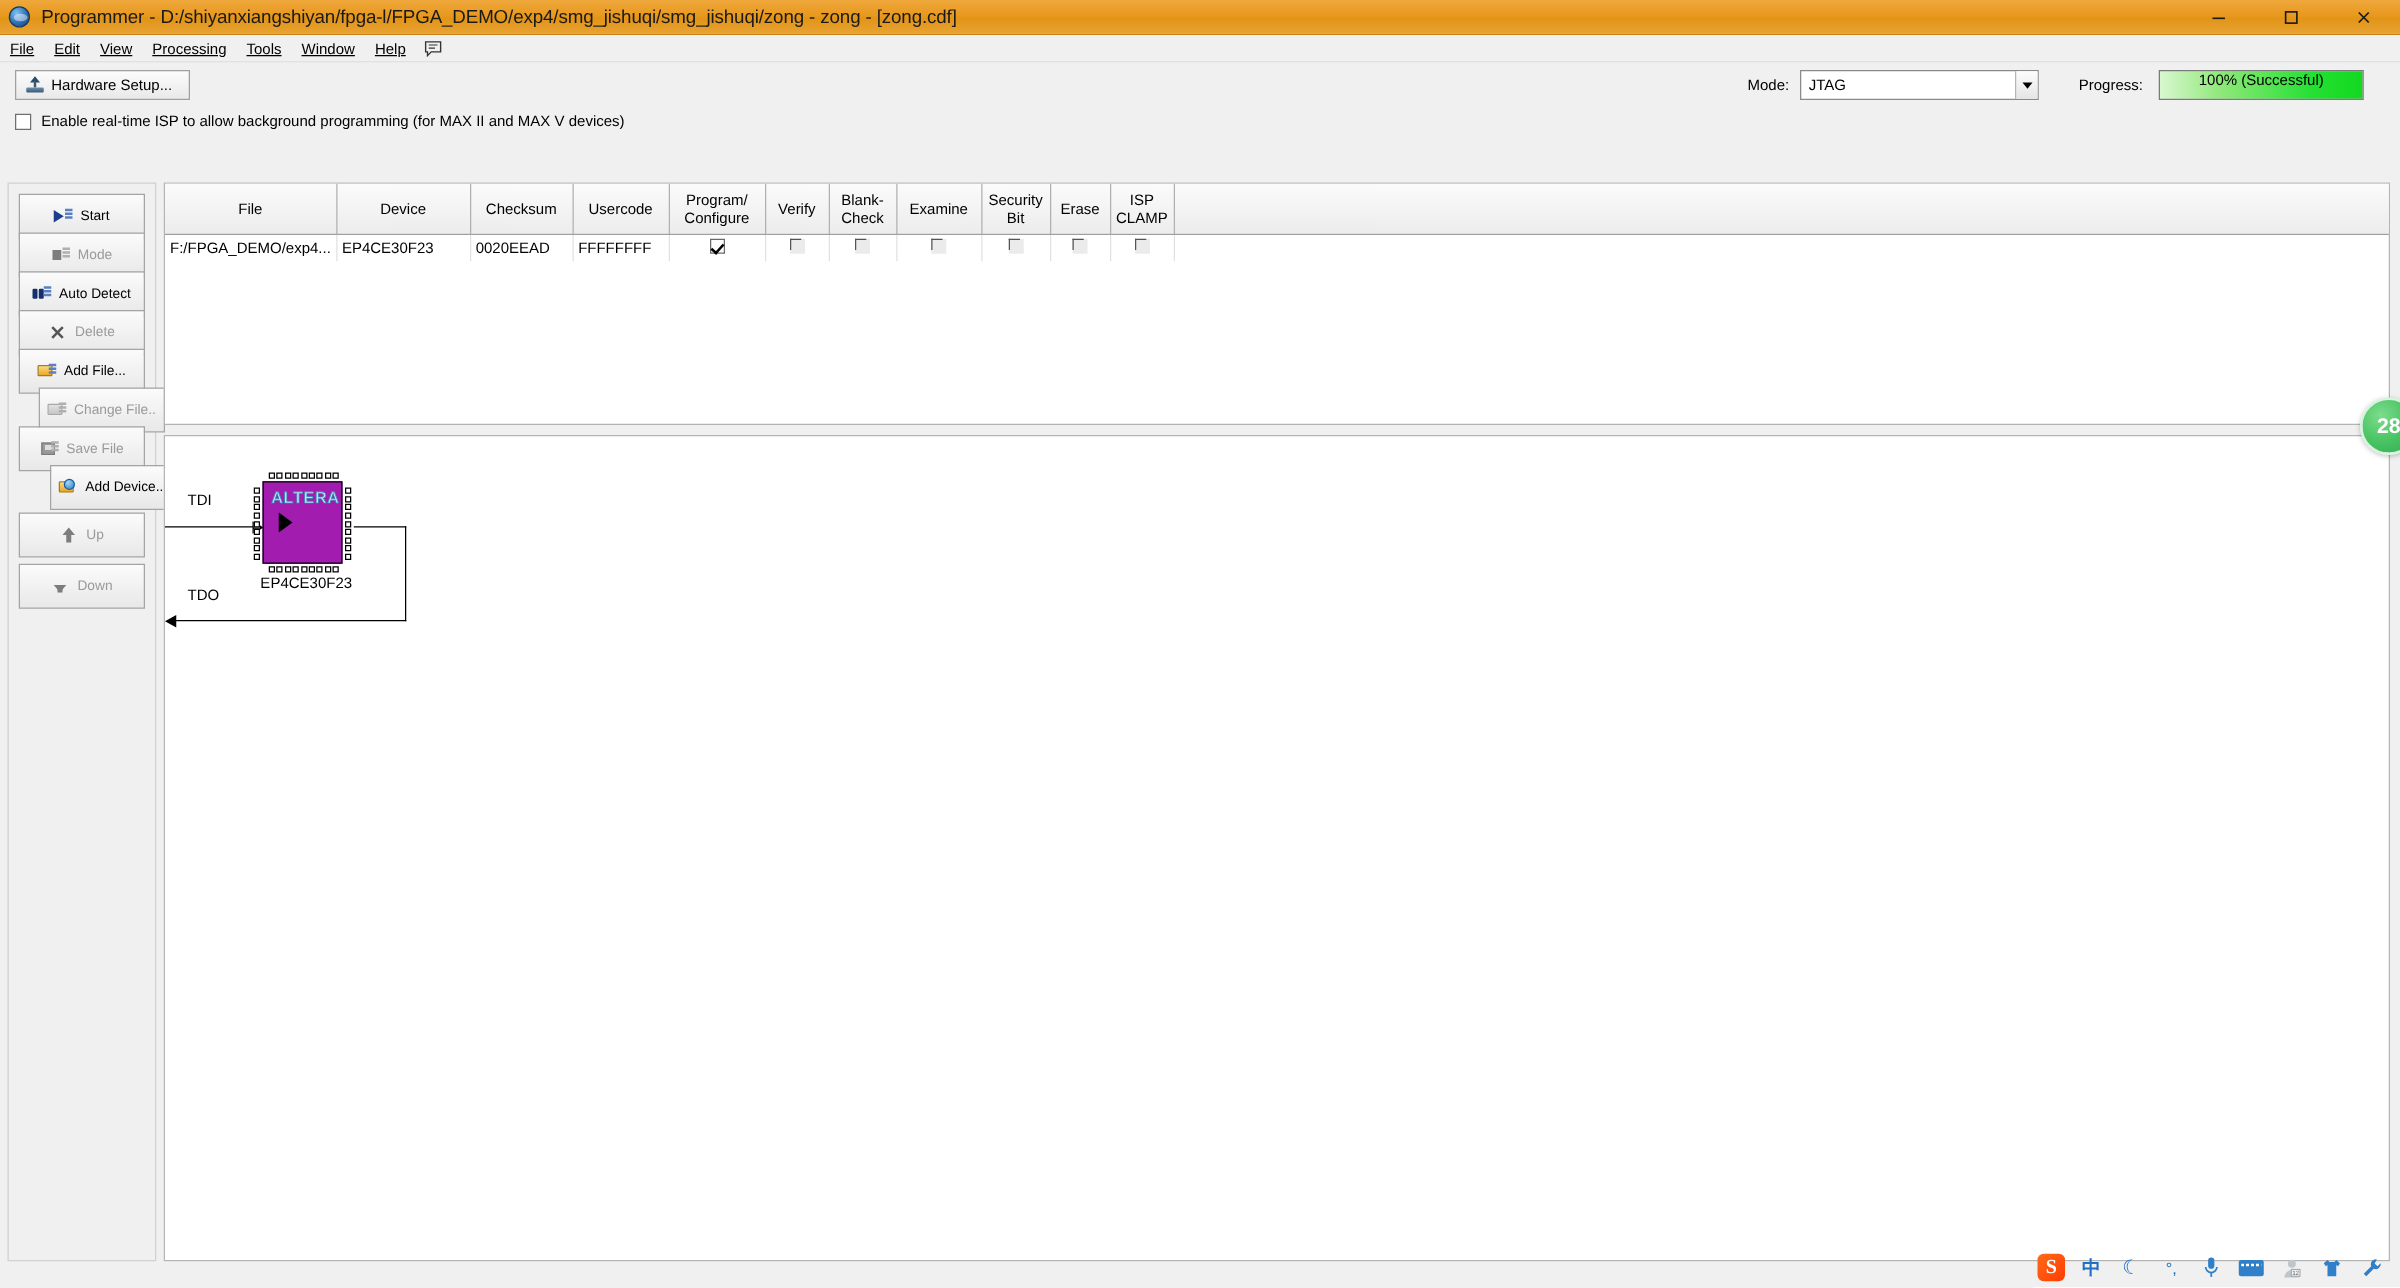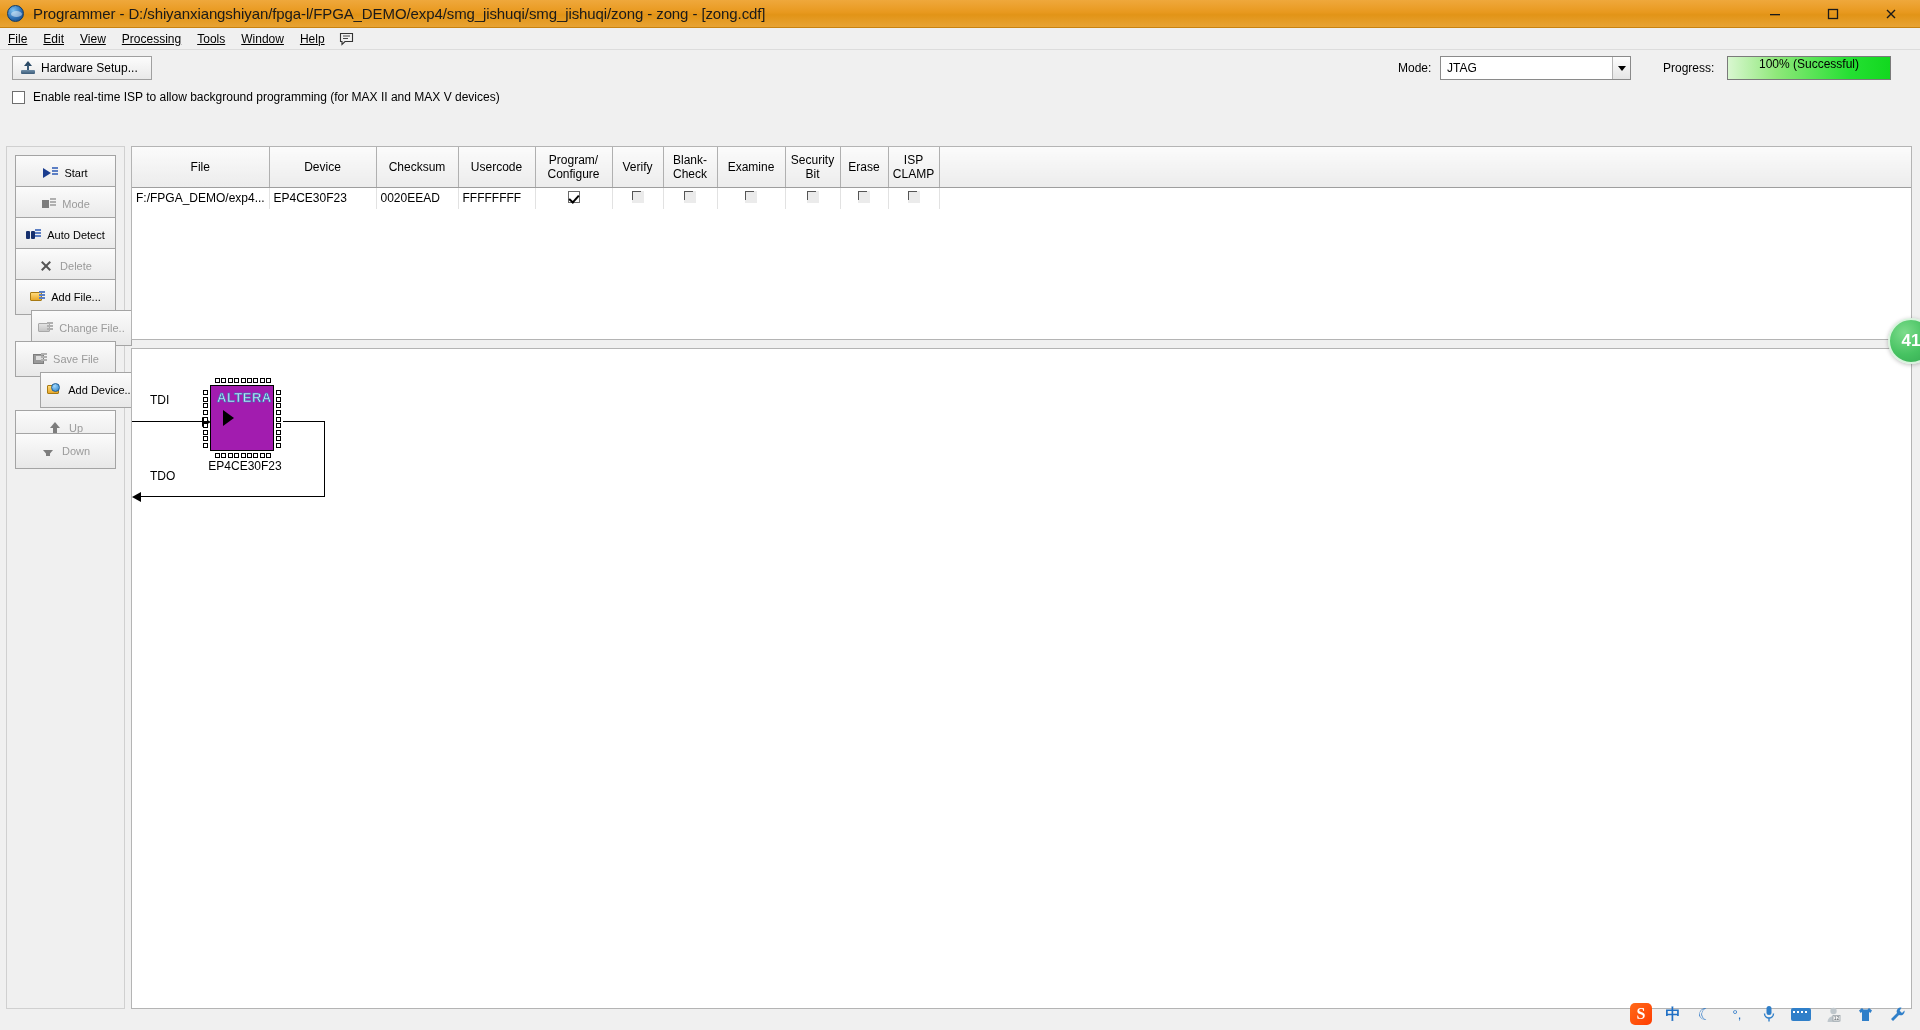--- a/index.html
+++ b/index.html
@@ -466,21 +466,21 @@
       <span>Add Device...</span>
     </div>
 
     <div class="side-btn disabled" style="top:263px;">
       <span class="side-ico">
           <span class="arrow-up"></span>
         </span>
       <span>Up</span>
     </div>
 
-    <div class="side-btn disabled" style="top:286px;">
+    <div class="side-btn disabled" style="top:304px;">
       <span class="side-ico">
           <span class="arrow-dn"></span>
         </span>
       <span>Down</span>
     </div>
   </div>
 
   <div class="table-panel">
     <table class="dev">
       <colgroup>
@@ -601,21 +601,21 @@
     <div class="chip-label">EP4CE30F23</div>
 
     <div class="wire" style="left:151px; top:72px; width:42px; height:1px;"></div>
     <div class="wire" style="left:192px; top:72px; width:1px; height:76px;"></div>
     <div class="wire" style="left:8px; top:147px; width:185px; height:1px;"></div>
     <div class="arrowhead-l" style="left:0px; top:143px;"></div>
     <div class="tdo-label">TDO</div>
   </div>
 
   <div class="badge-34">
-    <span>41</span>
+    <span>28</span>
   </div>
 
   <div class="ime-bar">
     <div class="sogou-s">
       <span>S</span>
     </div>
     <div class="ime-ico">
       <span class="ime-cn">中</span>
     </div>
     <div class="ime-ico">

